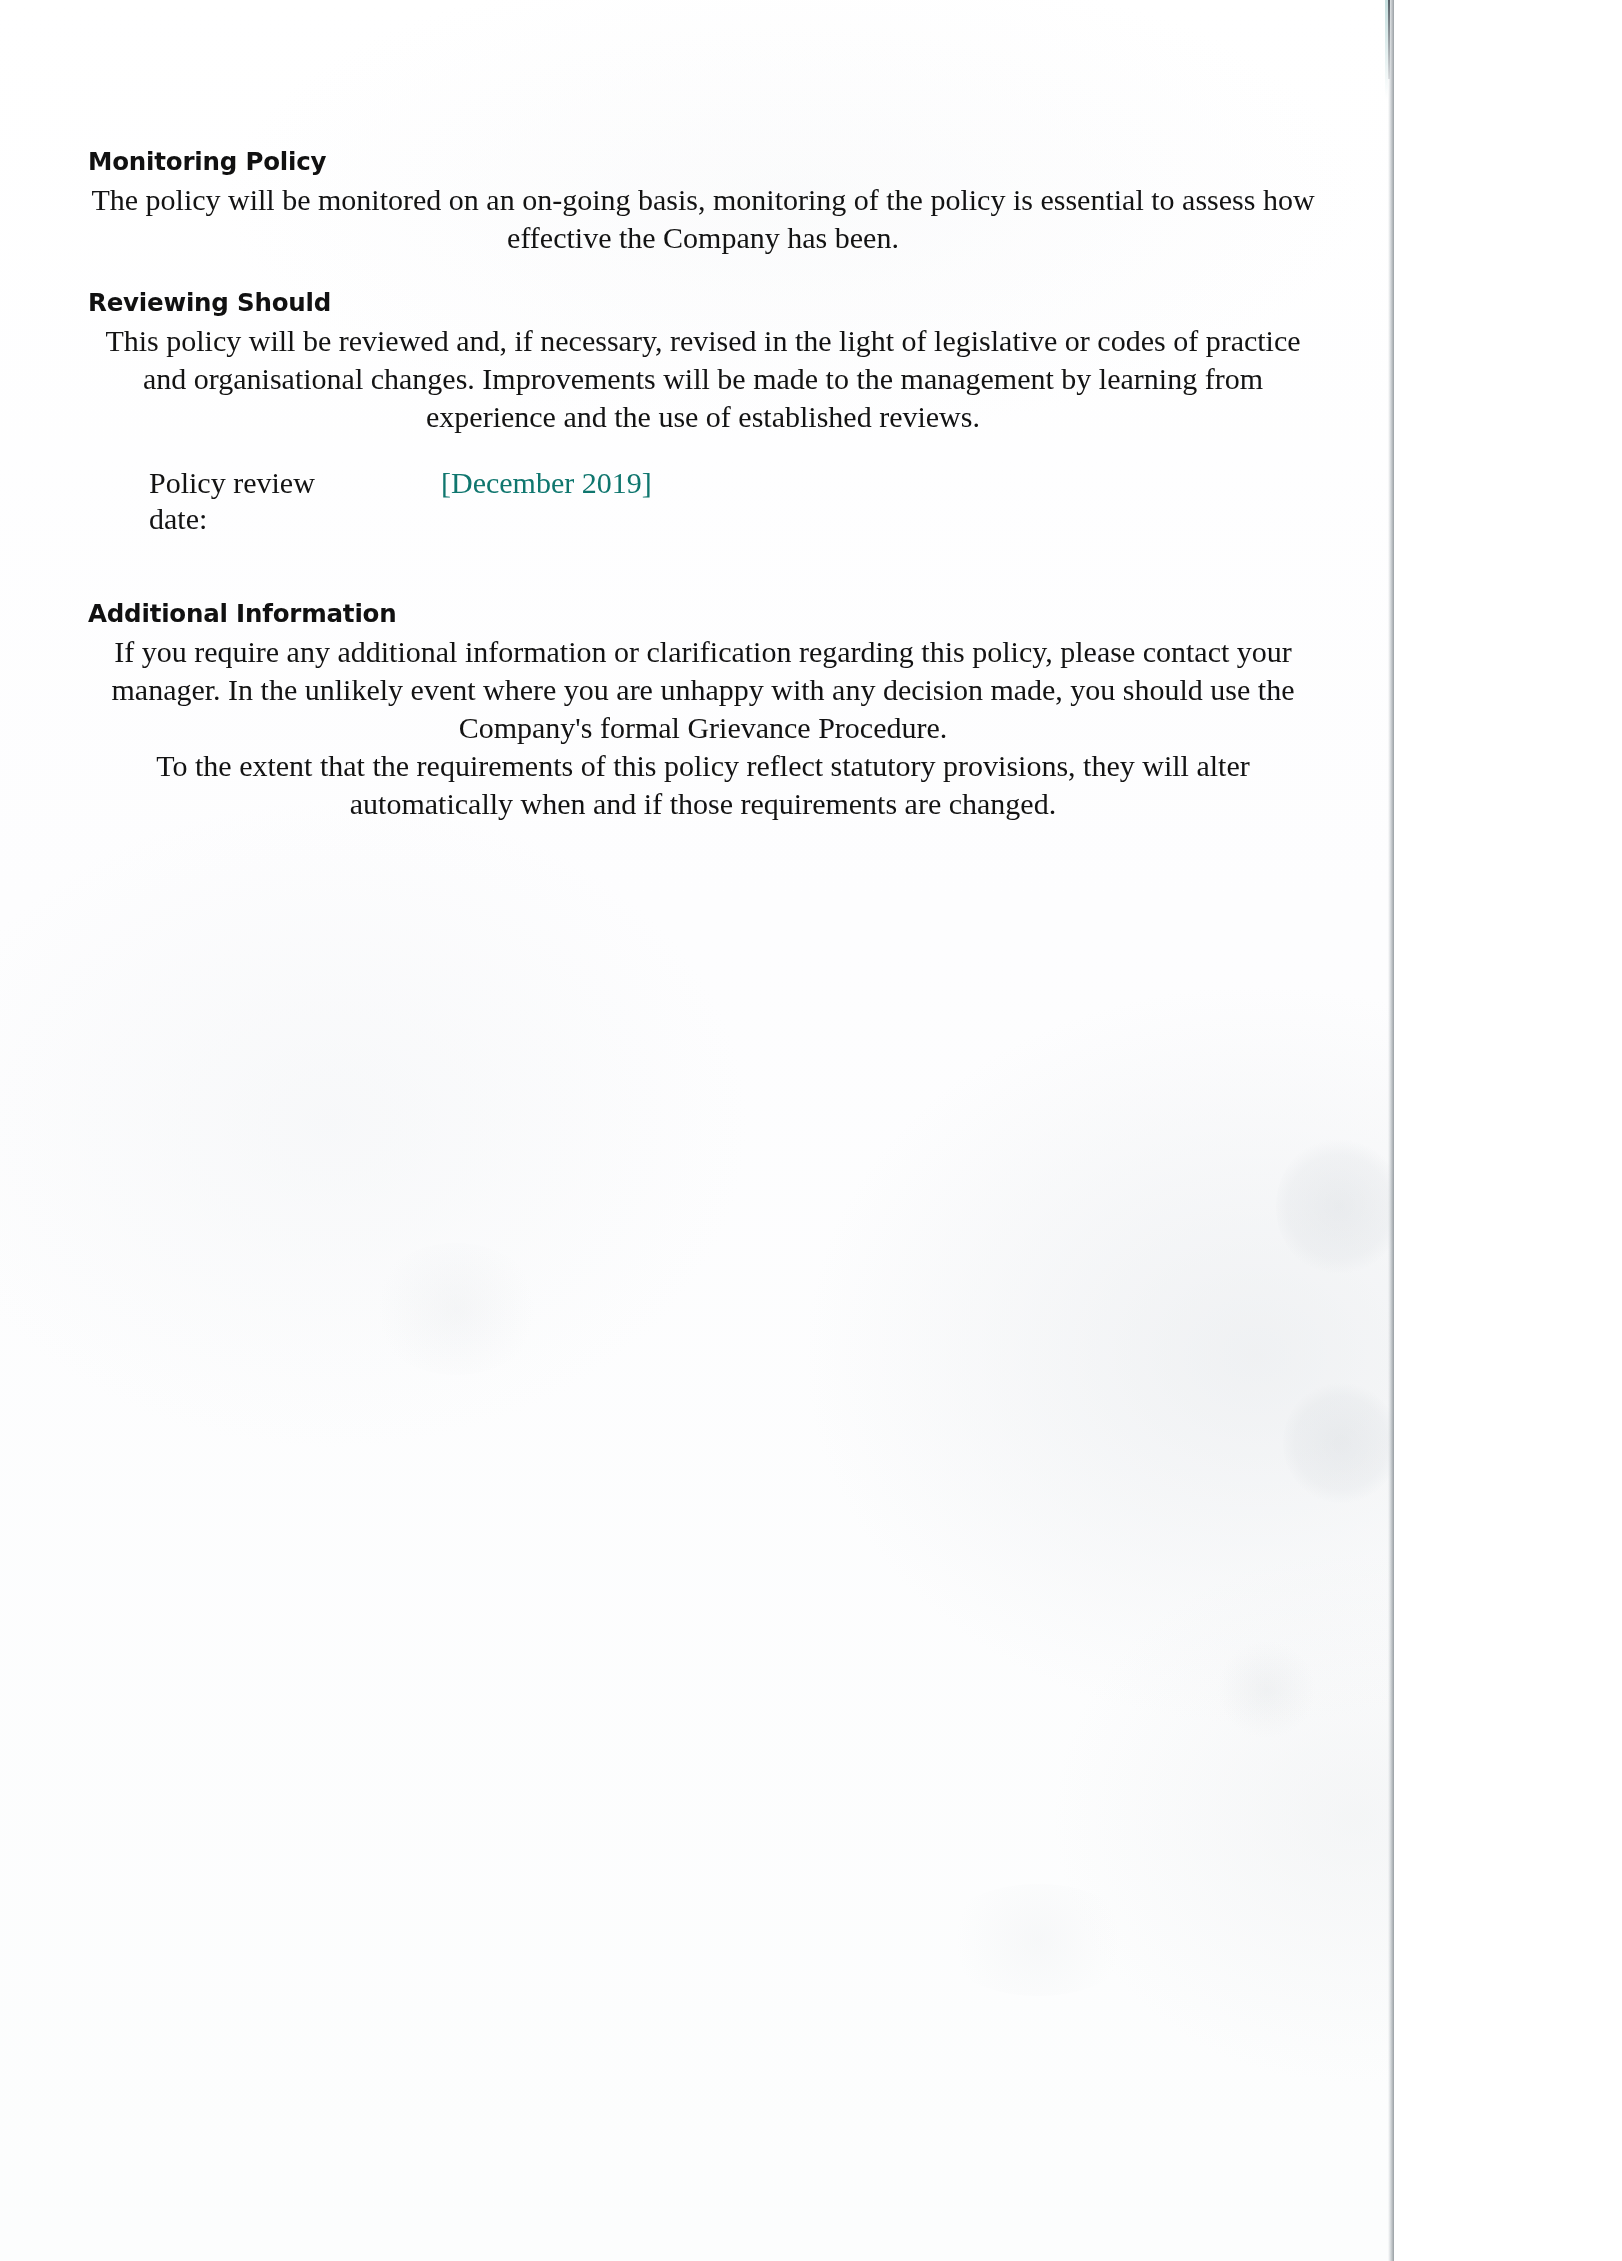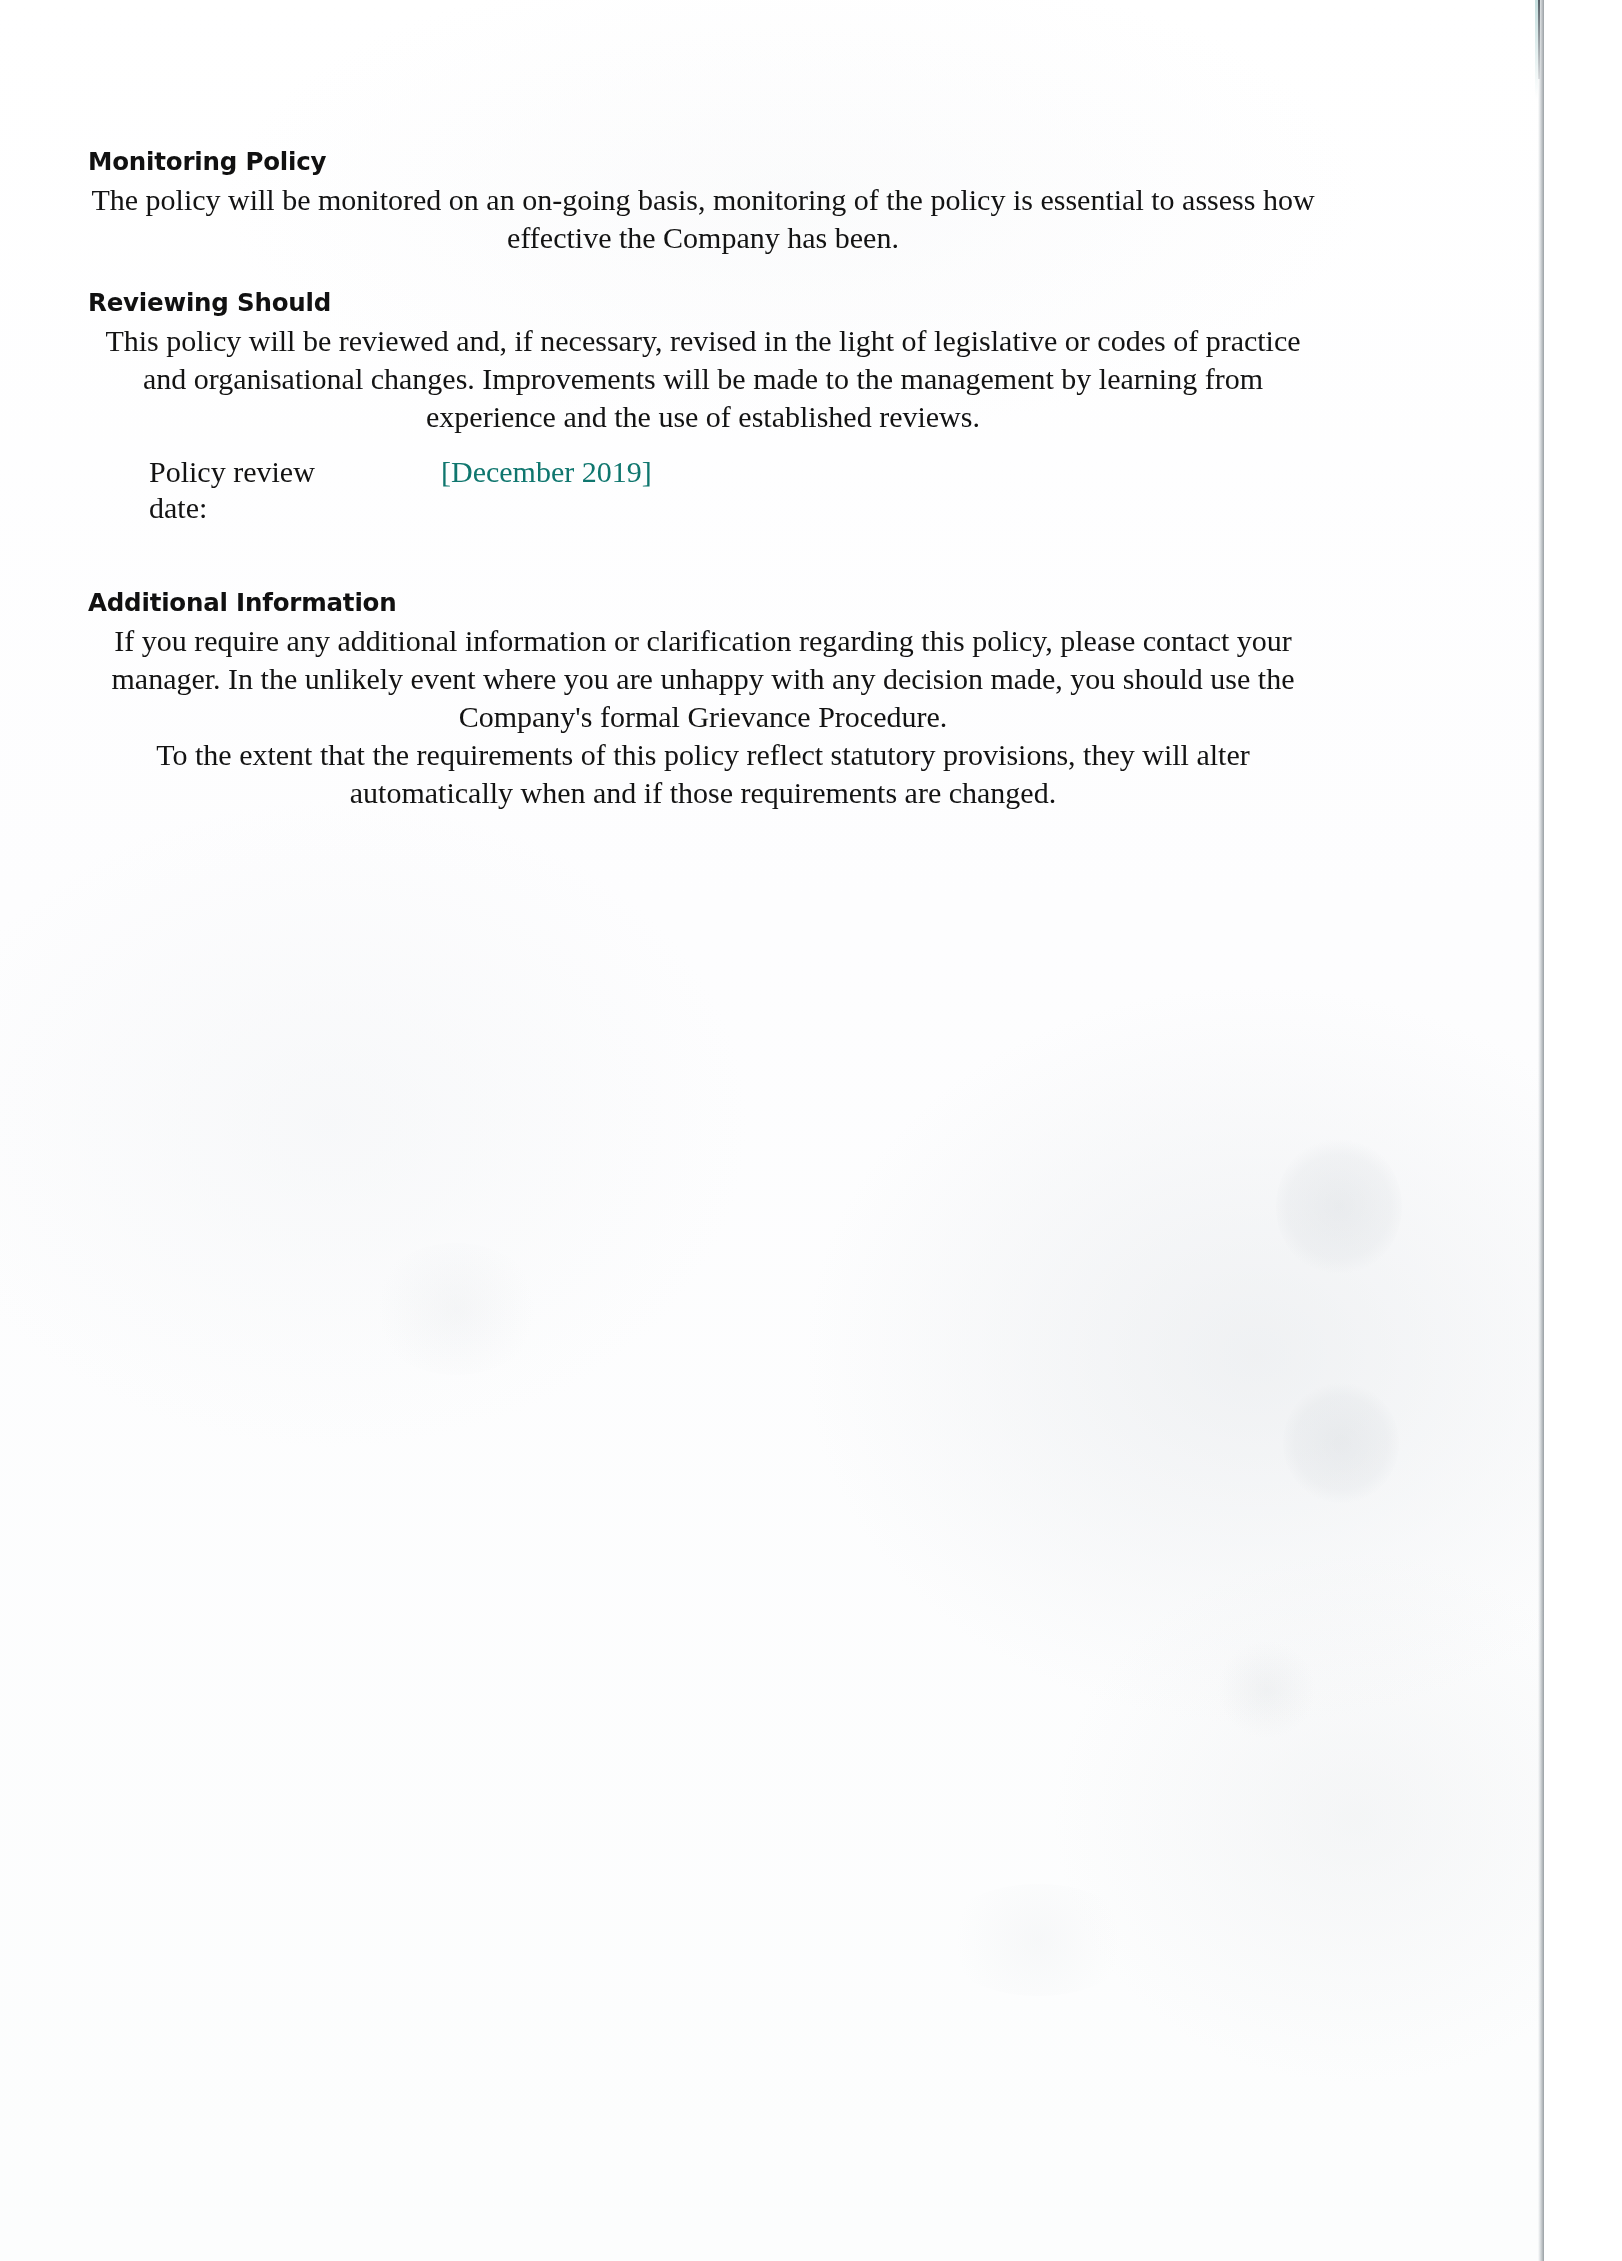--- a/index.html
+++ b/index.html
@@ -3,21 +3,21 @@
 <meta charset="utf-8">
 <style>
   html, body {
     margin: 0;
     padding: 0;
     background: #ffffff;
   }
 
   .page {
     position: relative;
-    width: 1544px;
+    width: 1394px;
     height: 2261px;
     background: #fefefe;
     overflow: hidden;
     font-family: "Liberation Serif", "DejaVu Serif", serif;
     color: #111111;
   }
 
   
   .paper-texture {
     position: absolute;
@@ -98,21 +98,21 @@
     line-height: 38px;
     margin: 0;
     color: #131313;
     max-width: 1230px;
     text-align: center;
   }
 
   .gap-section { height: 31px; }
 
   .review-block {
-    margin: 18px 0 0 0;
+    margin: 29px 0 0 0;
     display: flex;
     align-items: flex-start;
   }
   .review-label {
     font-family: "Liberation Serif", "DejaVu Serif", serif;
     font-size: 30px;
     line-height: 36px;
     width: 284px;
     padding-left: 61px;
     box-sizing: border-box;

